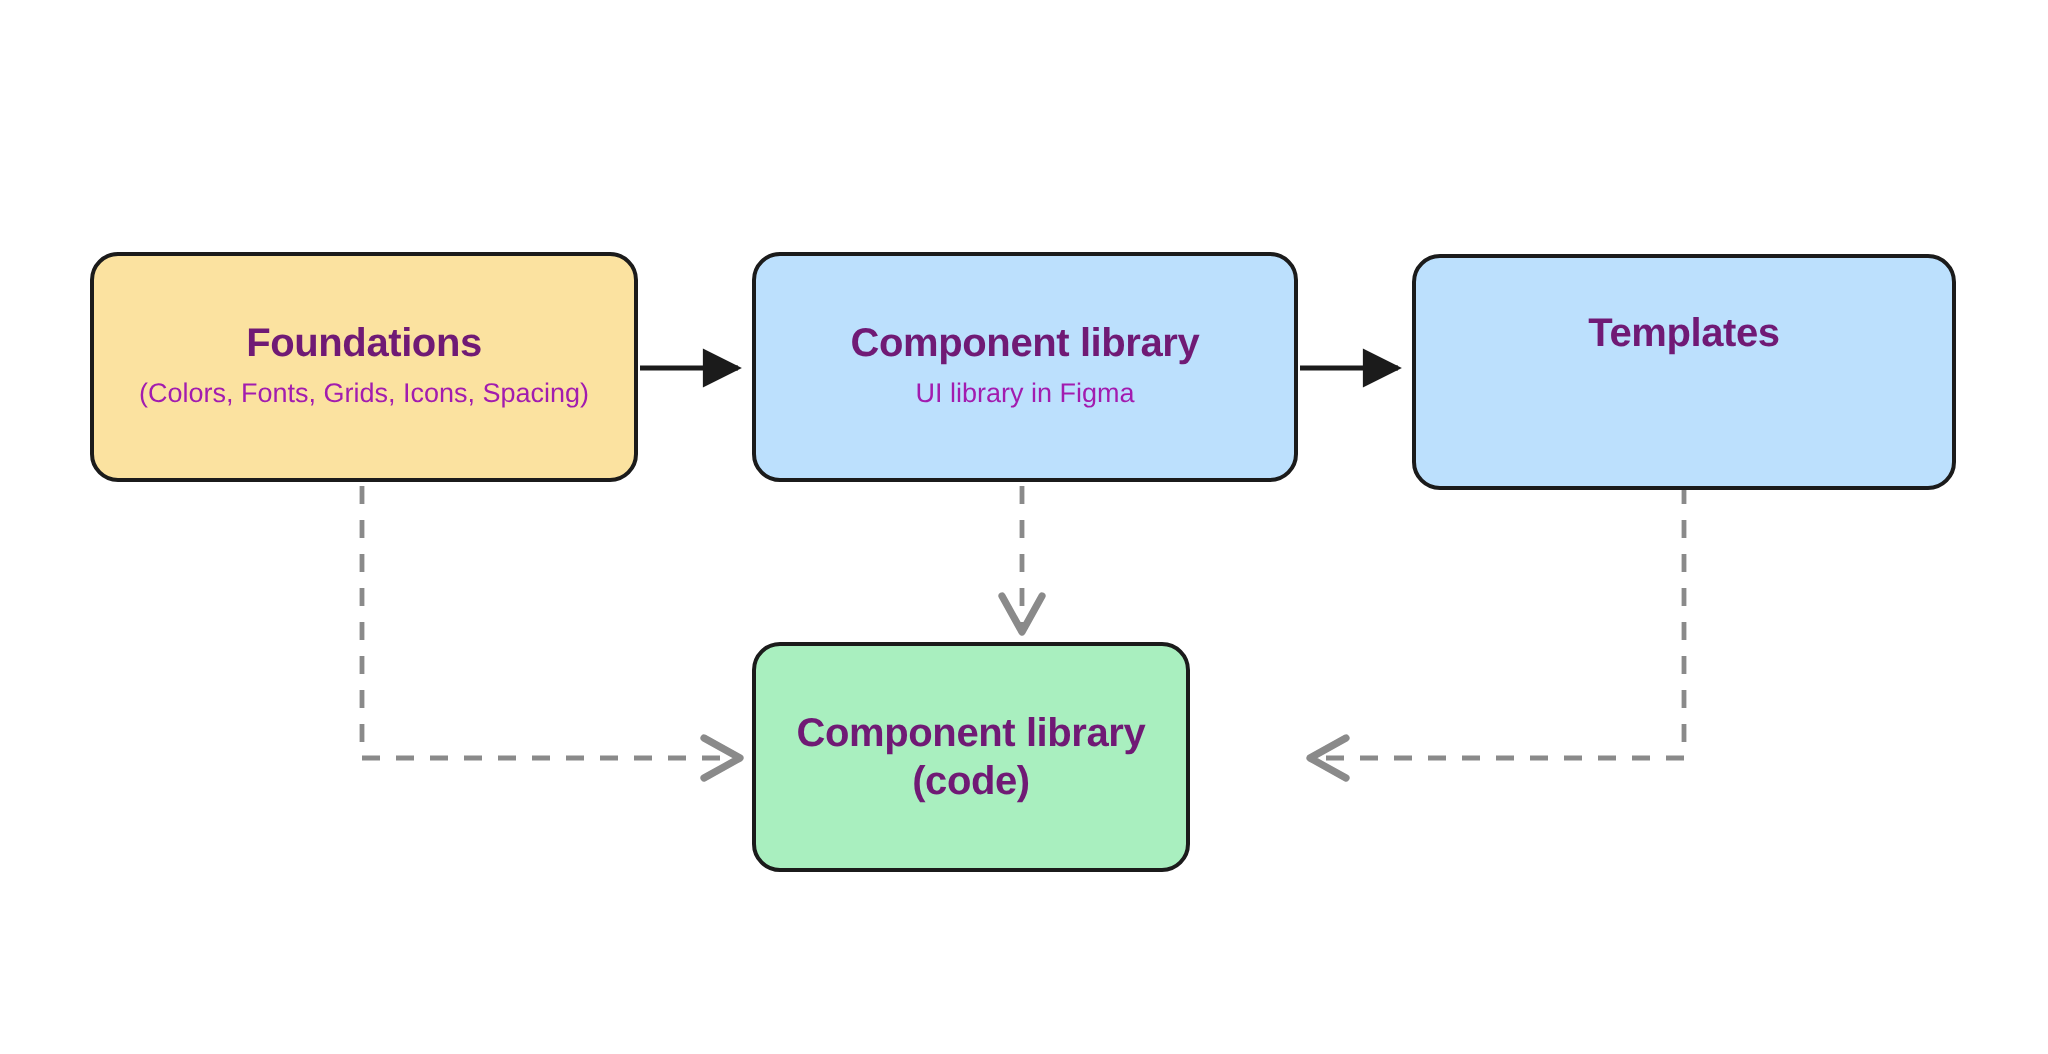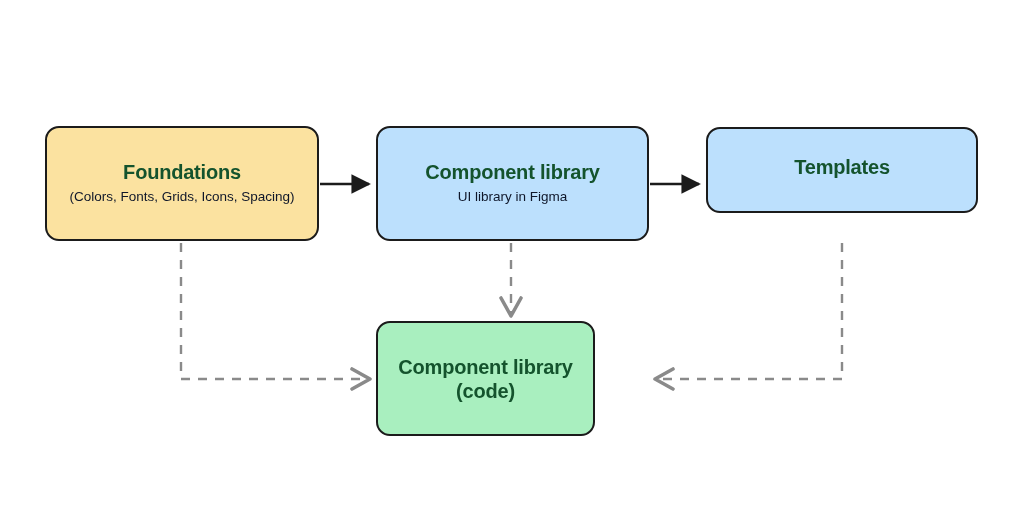--- a/index.html
+++ b/index.html
@@ -35,41 +35,41 @@
     flex-direction: column;
     align-items: center;
     justify-content: center;
     text-align: center;
     padding: 6px 14px;
     z-index: 2;
   }
   .node-title {
     font-size: 20px;
     font-weight: bold;
-    color: #14532d;
+    color: #701a75;
     line-height: 1.2;
     letter-spacing: -0.2px;
   }
   .node-subtitle {
     font-size: 13.5px;
     font-weight: normal;
-    color: #0f172a;
+    color: #a21caf;
     line-height: 1.35;
     margin-top: 4px;
     max-width: 230px;
   }
   
   #node-foundations {
     left: 45px;  top: 126px;  width: 274px; height: 115px;
   }
   #node-component-library {
     left: 376px; top: 126px;  width: 273px; height: 115px;
   }
   #node-templates {
-    left: 706px; top: 127px;  width: 272px; height: 86px;
+    left: 706px; top: 127px;  width: 272px; height: 118px;
     justify-content: flex-start;
     padding-top: 26px;
   }
   #node-component-library-code {
     left: 376px; top: 321px;  width: 219px; height: 115px;
   }
   #node-templates .node-subtitle {
     max-width: 215px;
   }
   #node-component-library-code .node-subtitle {

